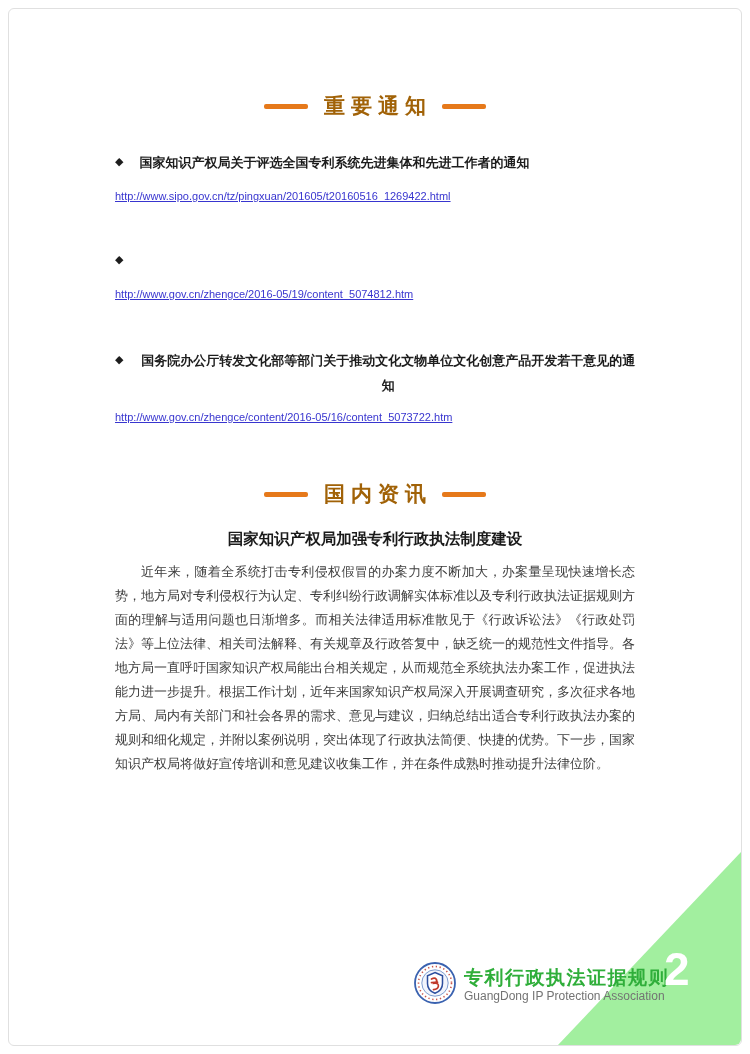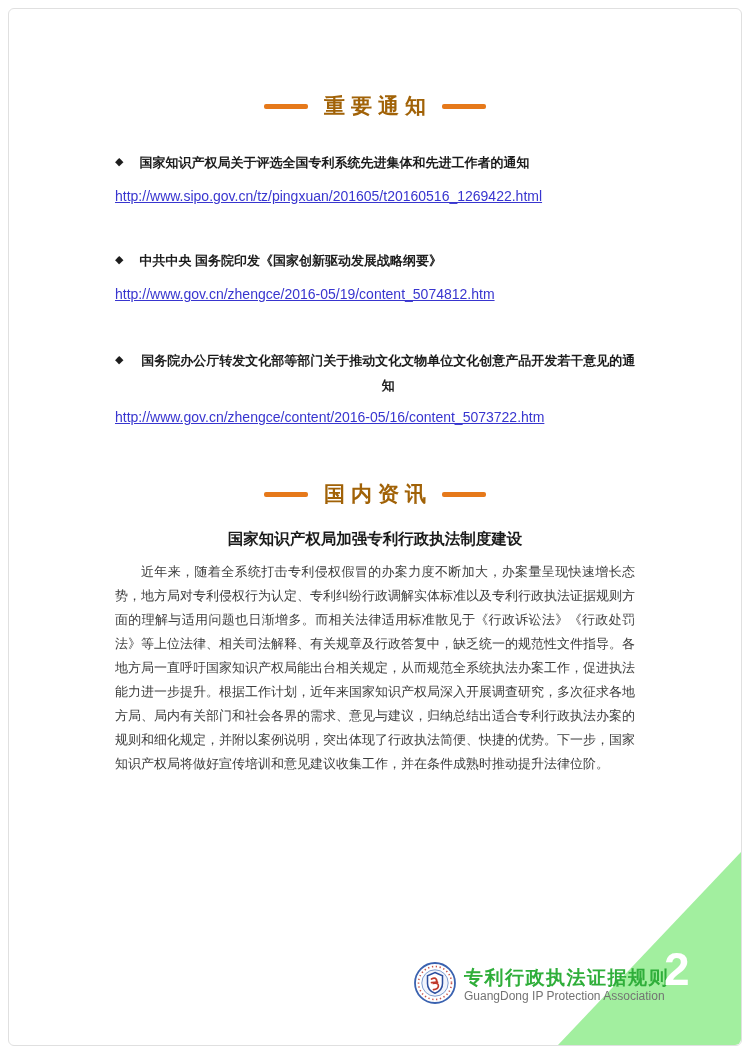--- a/index.html
+++ b/index.html
@@ -41,21 +41,21 @@
     flex: none; font-size: 11px; color: #1d1d1d; line-height: 22px;
     margin-right: 16px;
   }
   .notice-title .title-text {
     font-size: 13px; font-weight: bold; color: #1d1d1d; line-height: 25px;
     letter-spacing: 0px;
     text-align: center;
   }
   .notice-link {
     position: absolute; left: 115px; width: 522px;
-    font-size: 14px; color: #3835cf; text-decoration: underline;
+    font-size: 11px; color: #3835cf; text-decoration: underline;
     line-height: 20px; cursor: pointer;
   }
   .article-title {
     position: absolute; left: 0; width: 750px; text-align: center;
     font-size: 15.5px; font-weight: bold; color: #1a1a1a; line-height: 22px;
   }
   .article-body {
     position: absolute; left: 115px; width: 520px;
   }
   .article-body p {
@@ -92,21 +92,20 @@
 </div>
 
 <div class="notice-title" style="top:150px">
   <span class="diamond">◆</span>
   <span class="title-text">国家知识产权局关于评选全国专利系统先进集体和先进工作者的通知</span>
 </div>
 <a class="notice-link" style="top:186px">http://www.sipo.gov.cn/tz/pingxuan/201605/t20160516_1269422.html</a>
 
 <div class="notice-title" style="top:248px">
   <span class="diamond">◆</span>
-  <span class="title-text">中共中央 国务院印发《国家创新驱动发展战略纲要》</span>
 </div>
 <a class="notice-link" style="top:284px">http://www.gov.cn/zhengce/2016-05/19/content_5074812.htm</a>
 
 <div class="notice-title" style="top:348px">
   <span class="diamond">◆</span>
   <span class="title-text">国务院办公厅转发文化部等部门关于推动文化文物单位文化创意产品开发若干意见的通知</span>
 </div>
 <a class="notice-link" style="top:407px">http://www.gov.cn/zhengce/content/2016-05/16/content_5073722.htm</a>
 
 <div class="section-header" style="top:481px">

